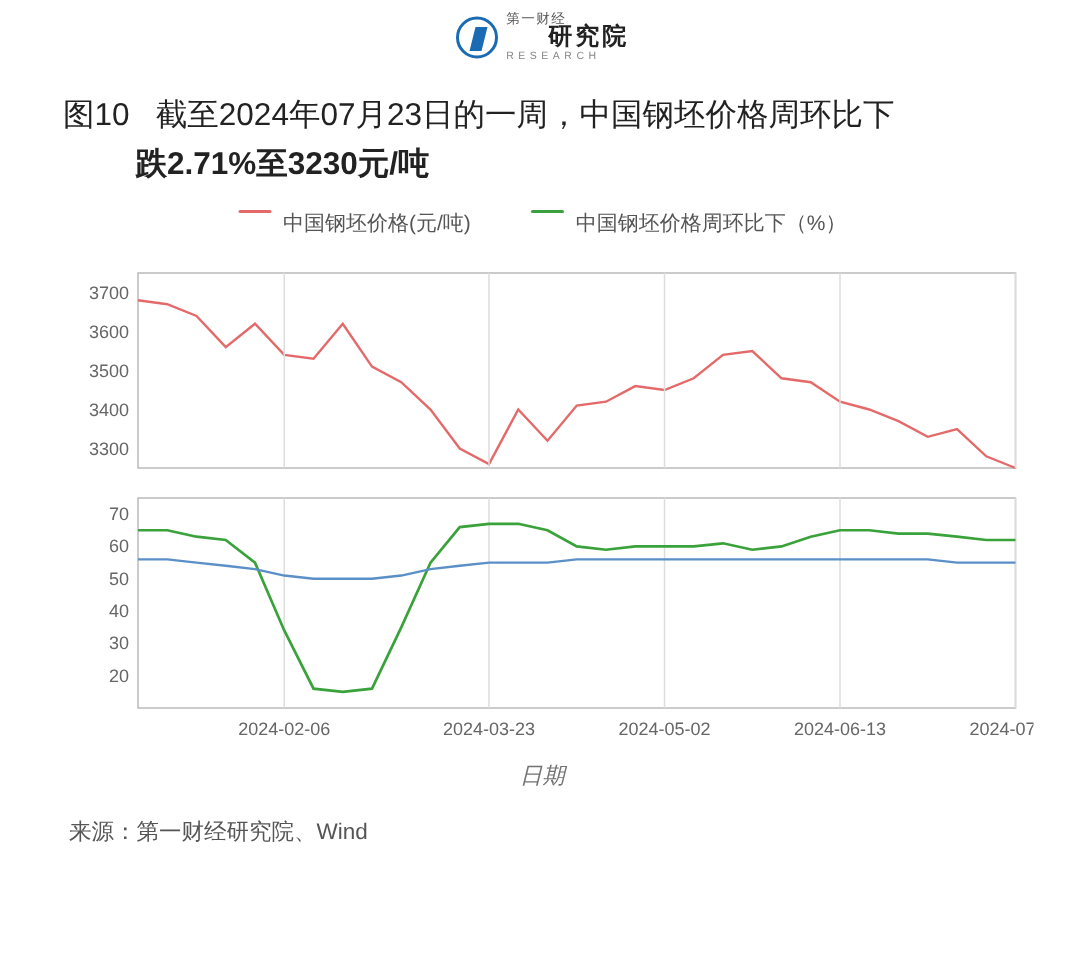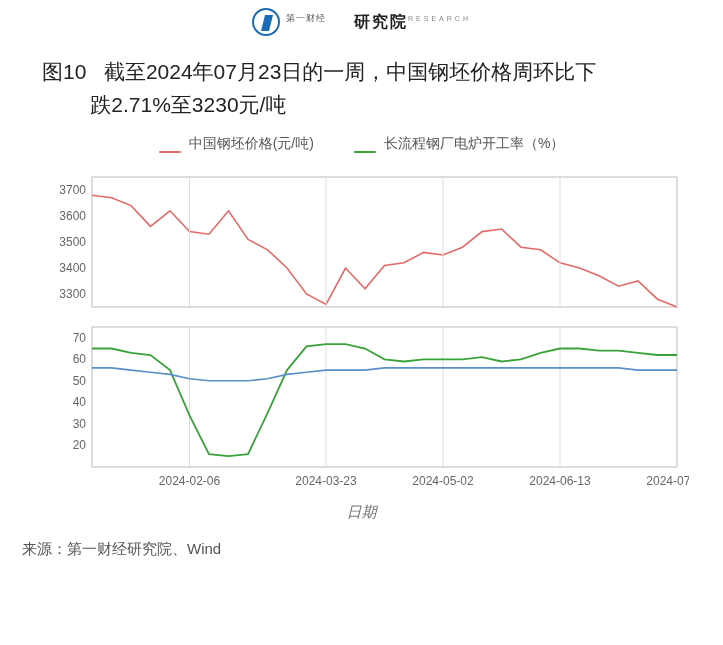--- a/index.html
+++ b/index.html
@@ -26,61 +26,62 @@
     position: relative;
   }
   .logo-mark::before {
     content: "";
     position: absolute;
     width: 8px; height: 16px;
     background: #1a6bb3;
     transform: skewX(-14deg);
     left: 9px; top: 5px;
   }
-  .logo-text { display: flex; flex-direction: row; line-height: 1; }
+  .logo-text { display: flex; flex-direction: column; line-height: 1; }
   .logo-top { font-size: 9px; letter-spacing: 1px; color: #555; }
   .logo-mid { font-size: 16px; font-weight: 600; color: #222; letter-spacing: 2px; margin-left: 28px; }
   .logo-sub { font-size: 7px; letter-spacing: 3px; color: #888; margin-top: 1px; }
   .title-block {
     padding: 6px 42px 14px 42px;
     font-size: 21px;
     line-height: 1.55;
     color: #222;
   }
-  .title-line2 { padding-left: 2.3em; }
+  .title-line2 { padding-left: 2.3em; font-weight: bold; }
   .legend {
     display: flex;
     flex-wrap: wrap;
     justify-content: center;
     gap: 10px 40px;
     font-size: 14px;
     color: #555;
     padding: 0 60px 10px 60px;
   }
-  .legend-item { display: flex; align-items: flex-end; gap: 8px; }
+  .legend-item { display: flex; align-items: flex-start; gap: 8px; }
   .swatch { width: 22px; height: 2px; border-radius: 1px; }
   .sw-red { background: #e46a6a; }
   .sw-green { background: #3aa23a; }
   .sw-blue { background: #5a8fc7; }
   .chart-wrap {
     position: relative;
     margin: 6px 34px 0 34px;
   }
   svg.chart { display: block; width: 100%; }
   .xlabel {
     text-align: center;
     font-size: 15px;
     color: #737373;
     margin-top: 4px;
     font-style: italic;
   }
   .source {
     font-size: 15px;
     color: #555;
     padding: 18px 22px 0 22px;
+    margin-left: 24px;
   }
   .ytick, .xtick { font-size: 12px; fill: #666; }
   .panel-border { fill: none; stroke: #bbb; stroke-width: 1; }
   .gridline { stroke: #ddd; stroke-width: 1; }
   .series-red { fill: none; stroke: #e46a6a; stroke-width: 1.6; }
   .series-green { fill: none; stroke: #3aa23a; stroke-width: 1.8; }
   .series-blue { fill: none; stroke: #5a8fc7; stroke-width: 1.6; }
 </style>
 </head>
 <body>
@@ -101,21 +102,21 @@
   <span class="title-line2">跌2.71%至3230元/吨</span>
 </div>
 
 <div class="legend">
   <div class="legend-item">
     <span class="swatch sw-red"></span>
     <span>中国钢坯价格(元/吨)</span>
   </div>
   <div class="legend-item">
     <span class="swatch sw-green"></span>
-    <span>长流程钢厂电炉开工率（%）</span>
+    <span>中国钢坯价格周环比下（%）</span>
   </div>
 </div>
 
 <div class="chart-wrap">
   <svg class="chart" id="chartSvg" viewBox="0 0 655 330">
       <rect class="panel-border" x="58" y="8" width="585" height="130"></rect>
       <text class="ytick" x="52" y="129" text-anchor="end">3300</text>
       <text class="ytick" x="52" y="103" text-anchor="end">3400</text>
       <text class="ytick" x="52" y="77" text-anchor="end">3500</text>
       <text class="ytick" x="52" y="51" text-anchor="end">3600</text>

